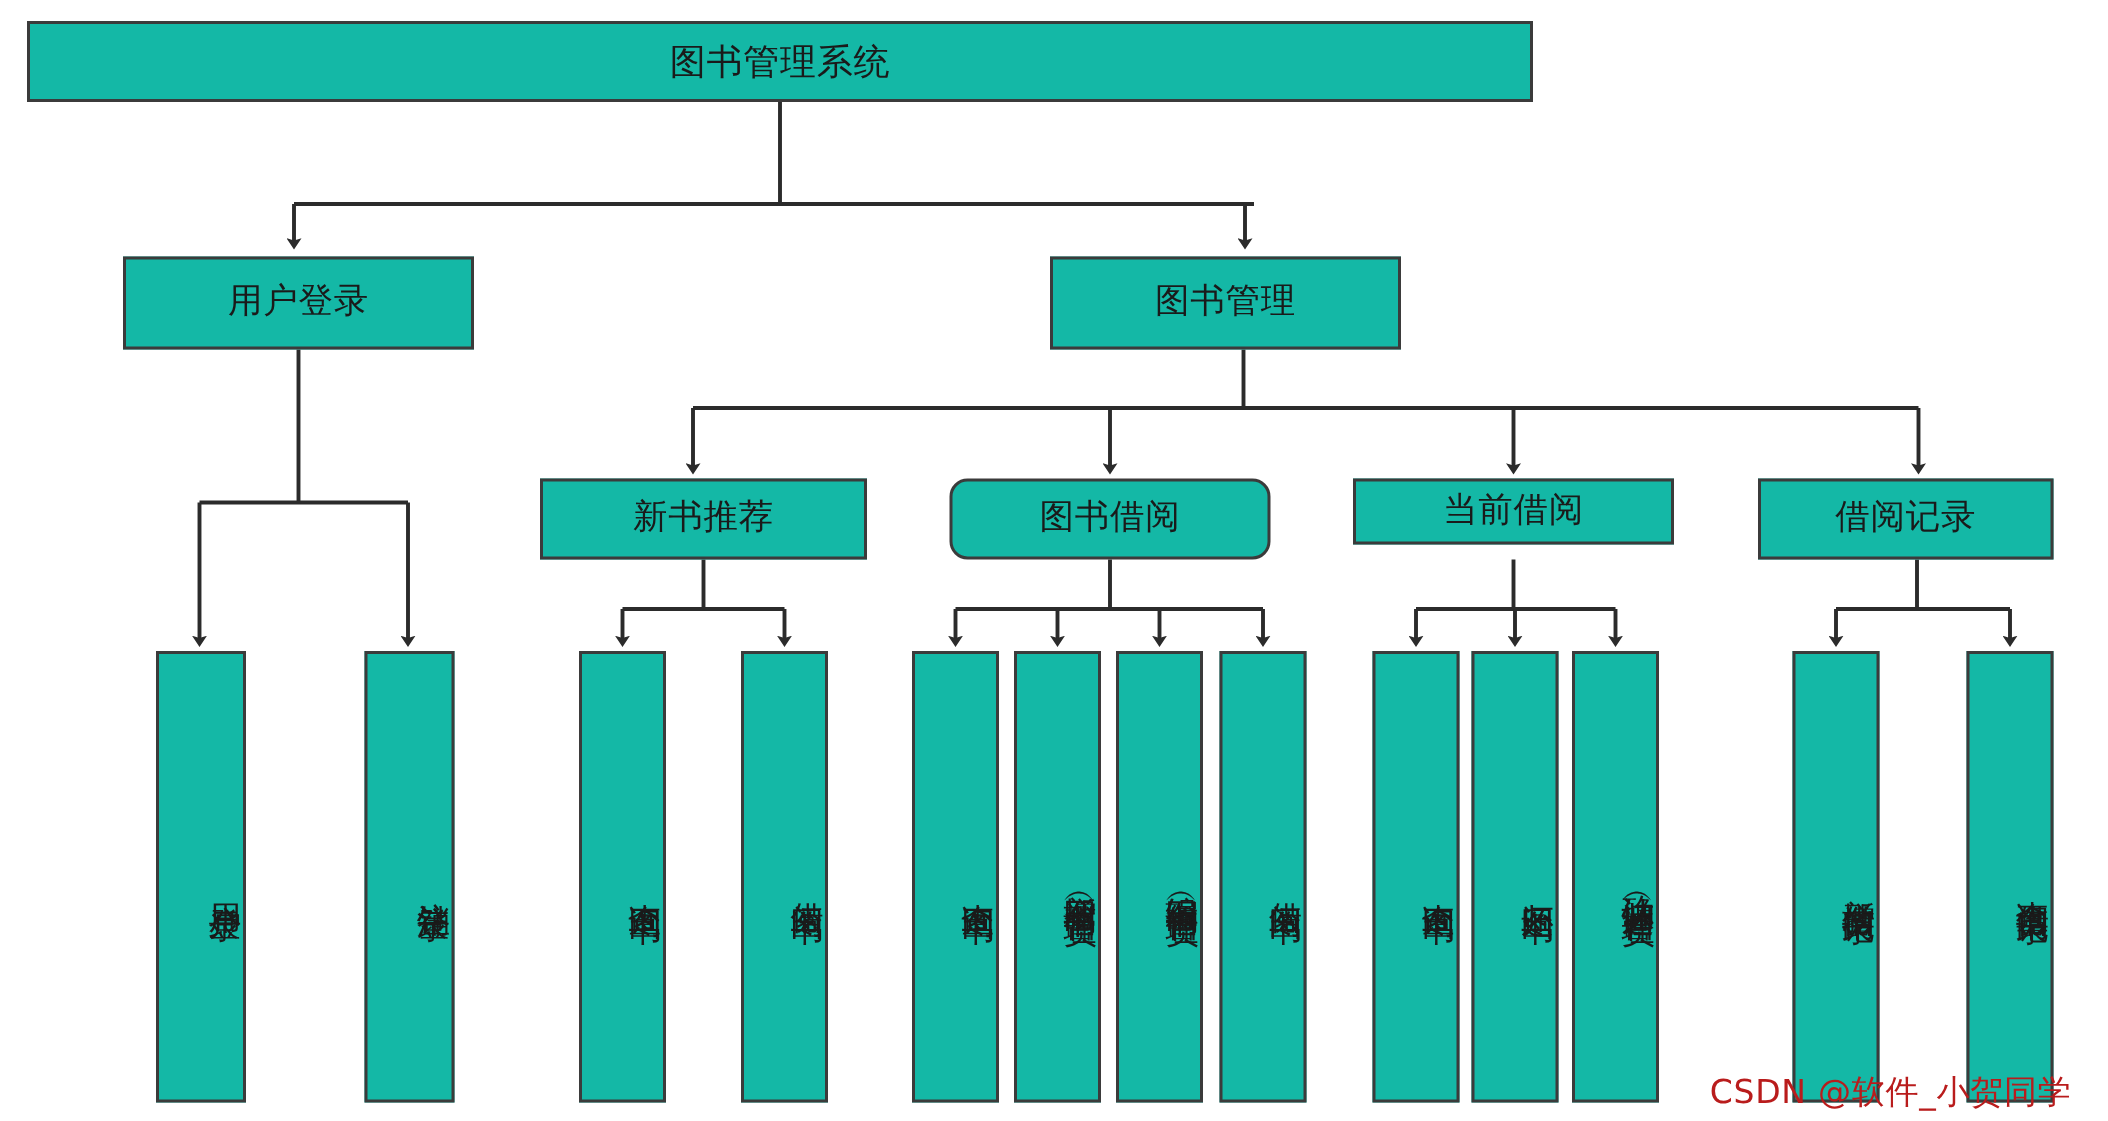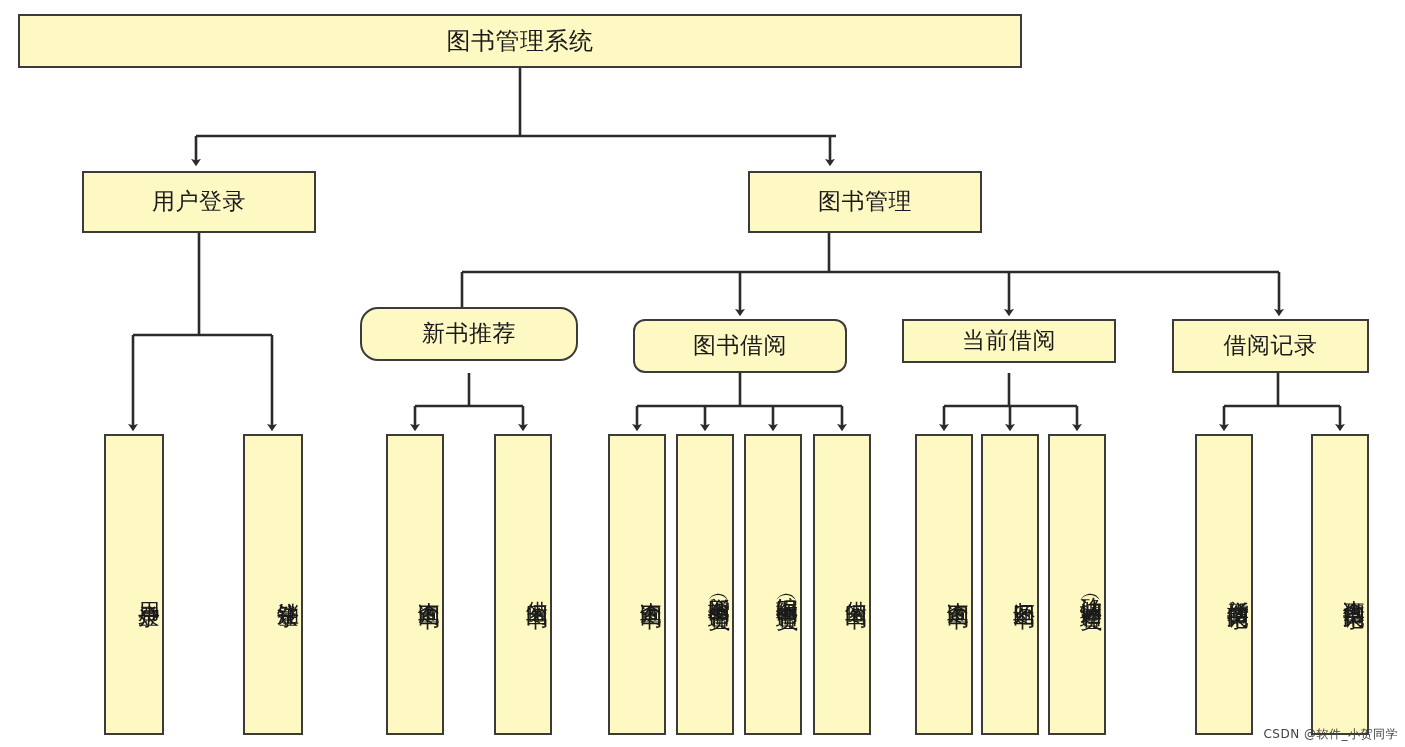--- a/index.html
+++ b/index.html
@@ -22,21 +22,21 @@
     position: absolute;
     left: 0;
     top: 0;
     width: 1405px;
     height: 747px;
     pointer-events: none;
   }
   .node {
     position: absolute;
     box-sizing: border-box;
-    background: #fef9c3;
+    background: #14b8a6;
     border: 2px solid #3b3b3b;
     display: flex;
     align-items: center;
     justify-content: center;
     color: #1a1a1a;
   }
   .node-h {
     font-size: 23px;
     letter-spacing: 0.5px;
     line-height: 1.1;
@@ -55,24 +55,24 @@
     justify-content: center;
     padding-top: 6px;
     white-space: nowrap;
   }
   .node-v .vlabel {
     writing-mode: vertical-rl;
     text-orientation: upright;
   }
   #watermark {
     position: absolute;
-    right: 7px;
+    right: 24px;
     bottom: 4px;
-    font-size: 12px;
-    color: #404040;
+    font-size: 22px;
+    color: #b91c1c;
     letter-spacing: 0.5px;
     white-space: nowrap;
     user-select: none;
   }
 </style>
 </head>
 <body>
 
 <div id="diagram-root">
 
@@ -127,25 +127,25 @@
   </svg>
 
   <div class="node node-h node-root" style="left:18px; top:14px; width:1004px; height:54px;">
     <span>图书管理系统</span>
   </div>
 
   <div class="node node-h" style="left:82px; top:171px; width:234px; height:62px;">
     <span>用户登录</span>
   </div>
 
-  <div class="node node-h" style="left:748px; top:171px; width:234px; height:62px;">
+  <div class="node node-h" style="left:700px; top:171px; width:234px; height:62px;">
     <span>图书管理</span>
   </div>
 
-  <div class="node node-h" style="left:360px; top:307px; width:218px; height:54px;border-radius:18px;">
+  <div class="node node-h" style="left:360px; top:319px; width:218px; height:54px;">
     <span>新书推荐</span>
   </div>
 
   <div class="node node-h" style="left:633px; top:319px; width:214px; height:54px;border-radius:12px;">
     <span>图书借阅</span>
   </div>
 
   <div class="node node-h" style="left:902px; top:319px; width:214px; height:44px;">
     <span>当前借阅</span>
   </div>

